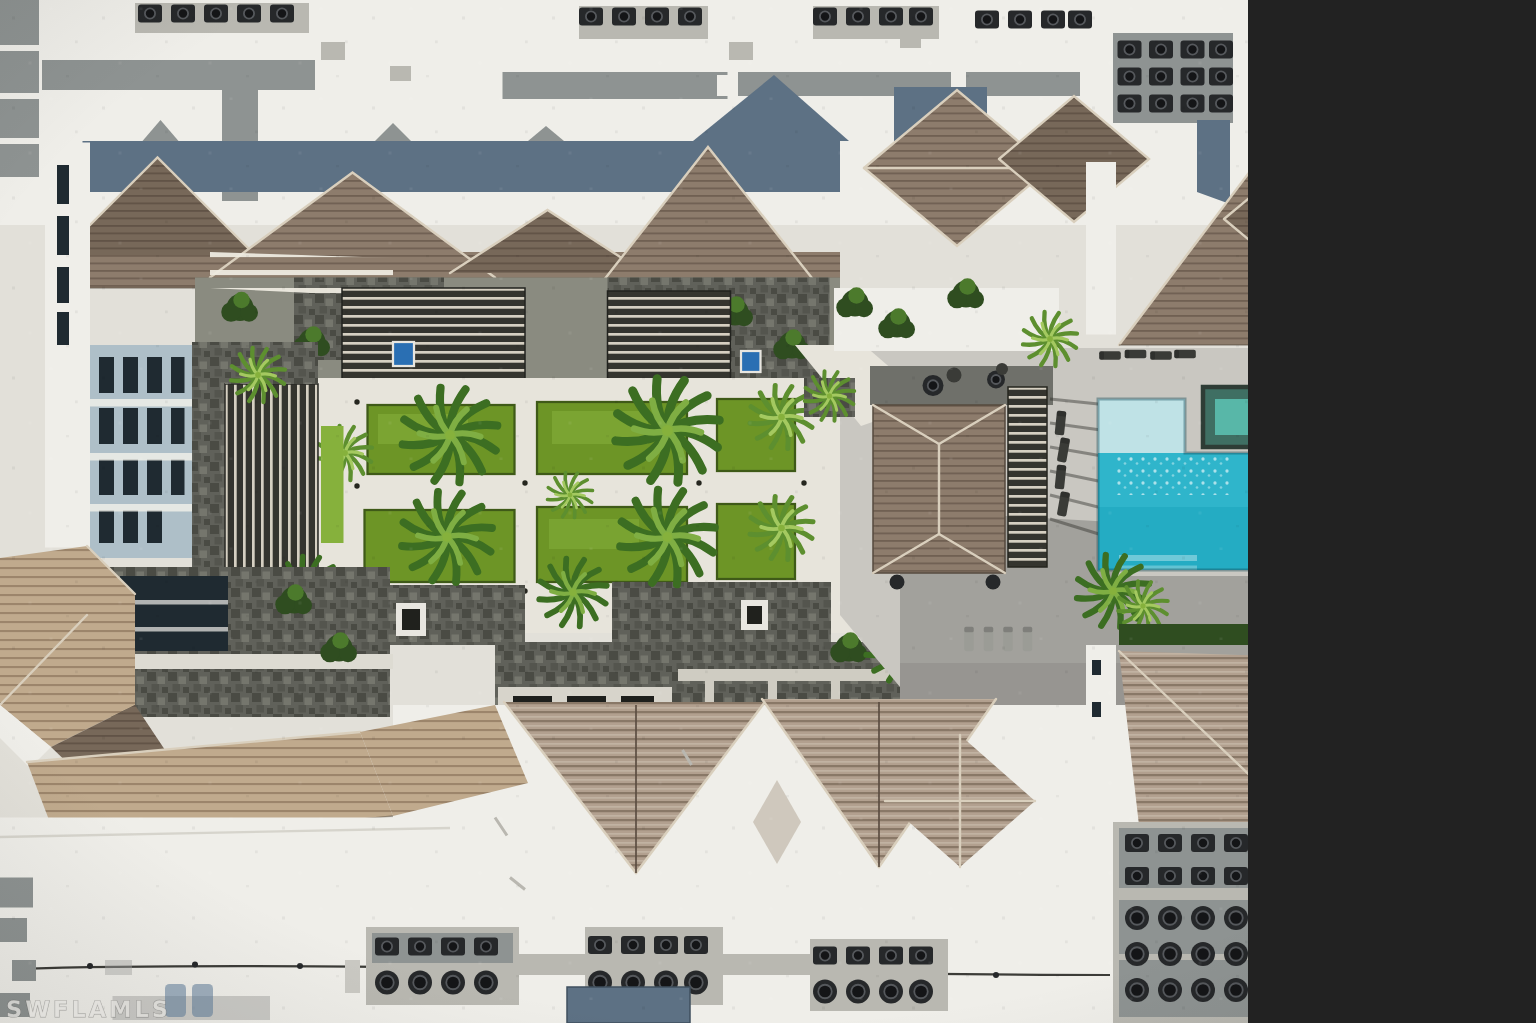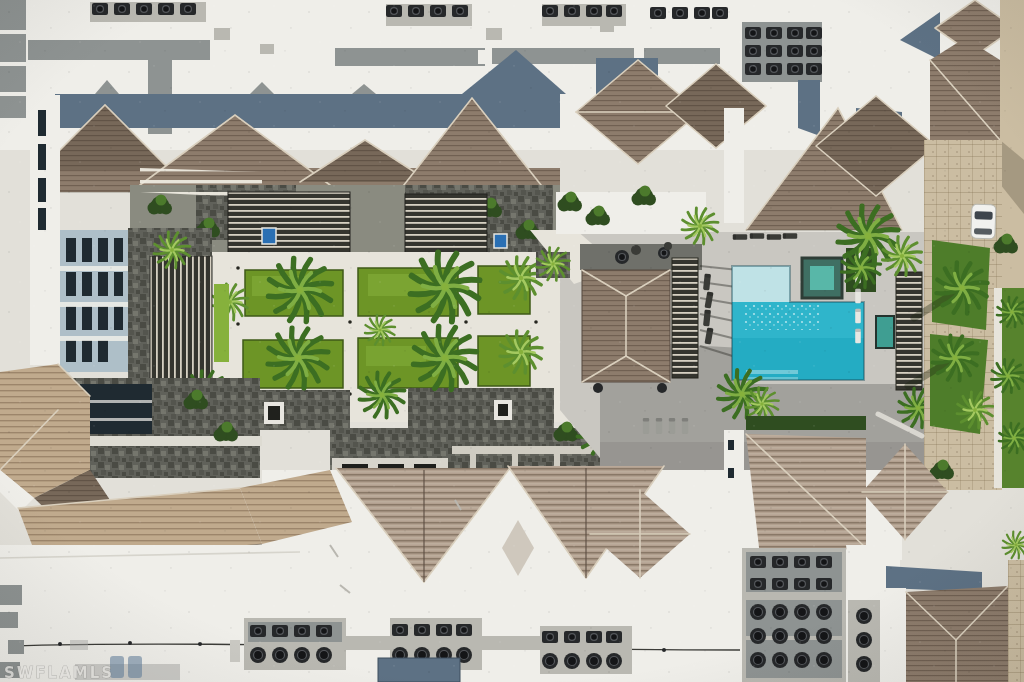--- a/index.html
+++ b/index.html
@@ -1,16 +1,16 @@
 <!DOCTYPE html>
 <html style="--roof_white: #efeee9; --roof_white_dim: #e2e0d9; --pad: #8e9392; --pad_light: #b9b8b1; --ac: #26282a; --shingle: #8d7c6c; --shingle_dark: #776859; --shingle_tan: #c0aa8d; --shingle_pink: #b2a08f; --ridge_light: #d9cfbd; --ridge_dark: #5a4c40; --slate: #5d7184; --concrete: #e7e4db; --stone: #60615a; --stone_dark: #4a4b44; --stone_light: #75766d; --slat_dark: #35352f; --slat_light: #d6d0c2; --wall_blue: #aebfc8; --window: #1f2a31; --lawn: #6d9526; --lawn_light: #86b13c; --lawn_dark: #4e7d2a; --palm_dark: #3c6e22; --palm_light: #7fae43; --palm_mid: #5d8f2f; --palm_lighter: #a4c960; --tree: #2f4d20; --tree_light: #4c7a2c; --pool: #2fb5cb; --pool_deep: #22a9c0; --pool_light: #bfe2e6; --spa: #58b7a8; --spa_frame: #3f6f63; --deck: #c9c7c1; --deck_dark: #a2a19c; --paver: #cbbda2; --grass_edge: #57832d; --car: #f1f1ee;"><head>
 <meta charset="utf-8">
 <style>
   html,body{margin:0;padding:0;background:#222;}
-  #stage{width:1024px;height:682px;position:relative;overflow:hidden;
+  #stage{width:832px;height:682px;position:relative;overflow:hidden;
          font-family:"DejaVu Sans", sans-serif;}
   svg{display:block}
   
   .f-white{fill:var(--roof_white)} .f-whitedim{fill:var(--roof_white_dim)}
   .f-pad{fill:var(--pad)} .f-padlight{fill:var(--pad_light)}
   .f-ac{fill:var(--ac)} .f-slate{fill:var(--slate)}
   .f-concrete{fill:var(--concrete)}
   .f-stonedk{fill:var(--stone_dark)} .f-stonelt{fill:var(--stone_light)}
   .f-lawn{fill:var(--lawn)} .f-lawnlight{fill:var(--lawn_light)} .f-lawndark{fill:var(--lawn_dark)}
   .f-tree{fill:var(--tree)} .f-treelight{fill:var(--tree_light)}

